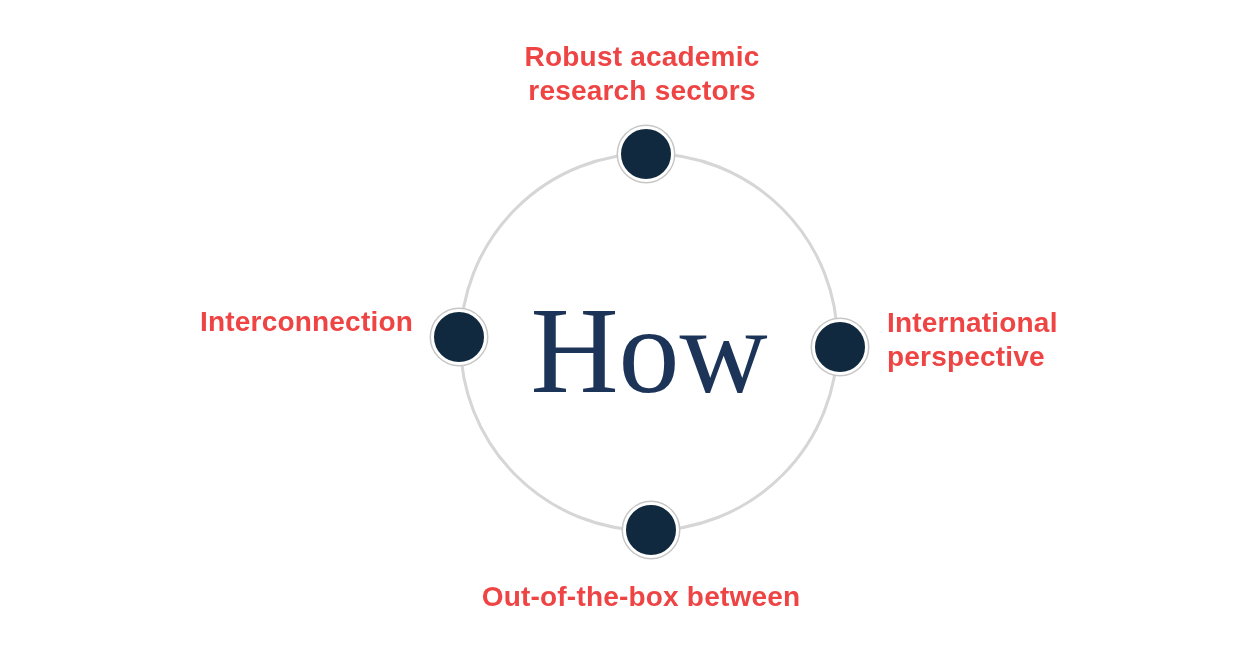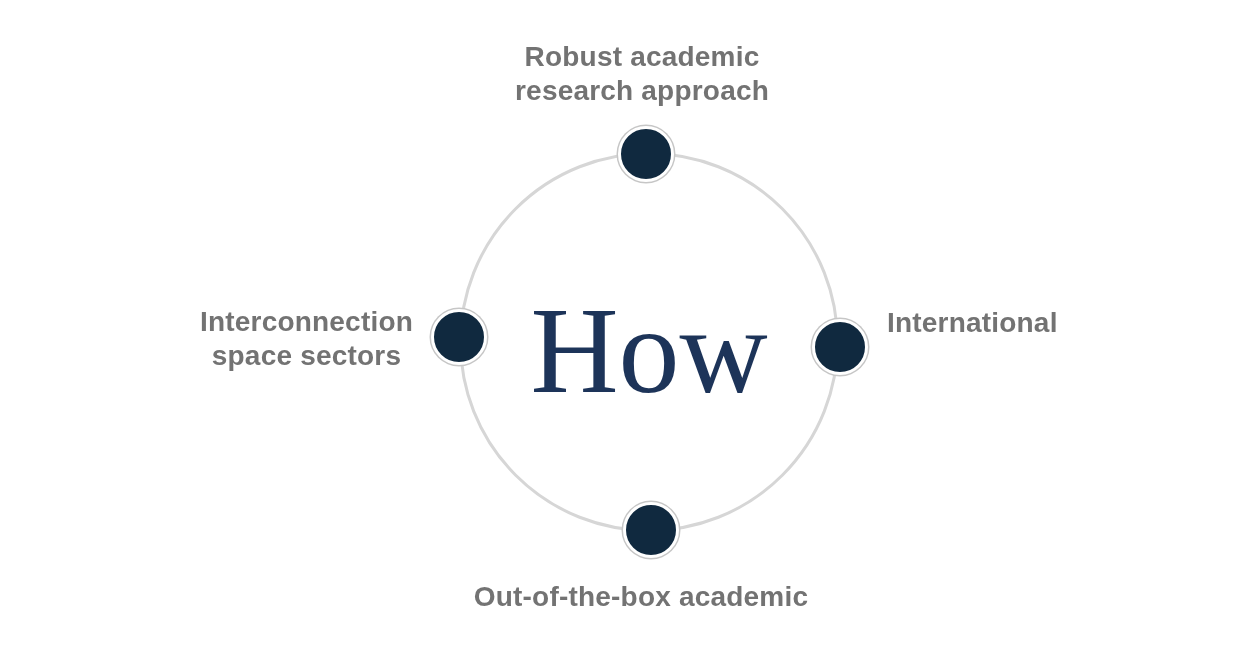--- a/index.html
+++ b/index.html
@@ -48,21 +48,21 @@
     transform: translate(-50%, -54%);
     font-family: "Liberation Serif", serif;
     font-size: 122px;
     line-height: 1;
     color: #1d3459;
     white-space: nowrap;
   }
 
   .label {
     position: absolute;
-    color: #737373;
+    color: #ef4444;
     font-weight: bold;
     font-size: 28px;
     line-height: 34px;
     letter-spacing: 0.2px;
   }
   .label.top {
     left: 642px;
     top: 40px;
     transform: translateX(-50%);
     text-align: center;
@@ -97,29 +97,29 @@
 
   <div class="node-dot pos-top"></div>
   <div class="node-dot pos-right"></div>
   <div class="node-dot pos-bottom"></div>
   <div class="node-dot pos-left"></div>
 
   <div class="center-word">How</div>
 
   <div class="label top">
     <div>Robust academic</div>
-    <div>research approach</div>
+    <div>research sectors</div>
   </div>
 
   <div class="label right">
     <div>International</div>
+    <div>perspective</div>
   </div>
 
   <div class="label left">
     <div>Interconnection</div>
-    <div>space sectors</div>
   </div>
 
   <div class="label bottom">
-    <div>Out-of-the-box academic</div>
+    <div>Out-of-the-box between</div>
   </div>
 
 </div>
 
 </body></html>

